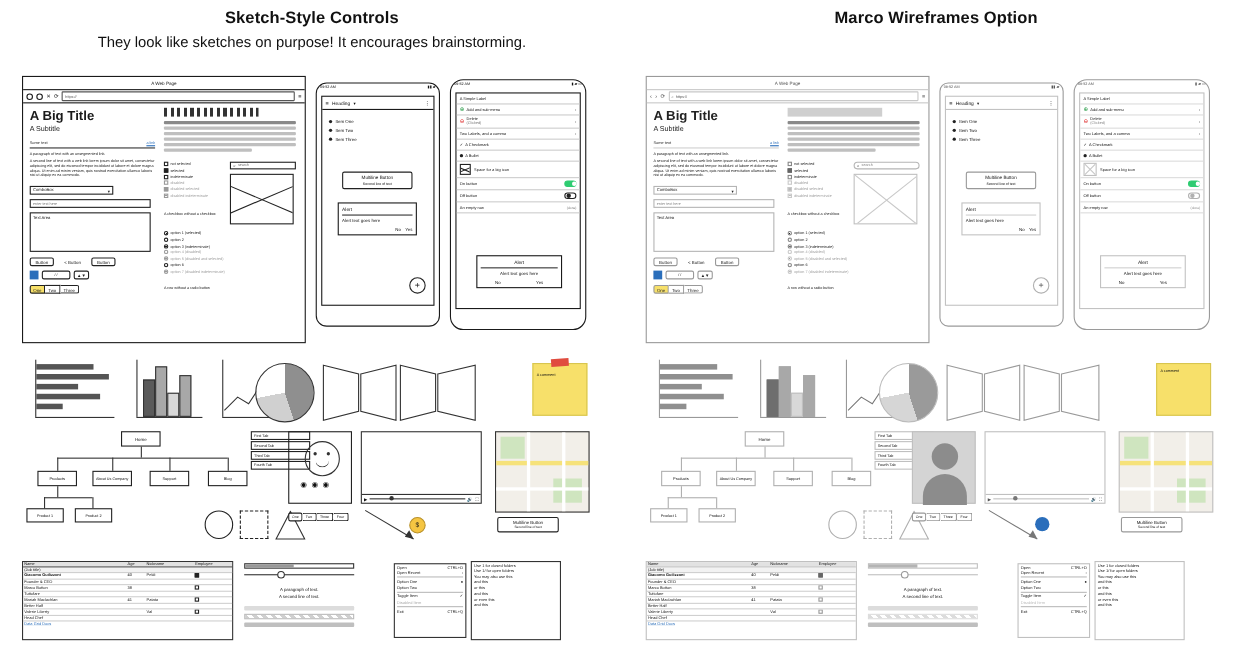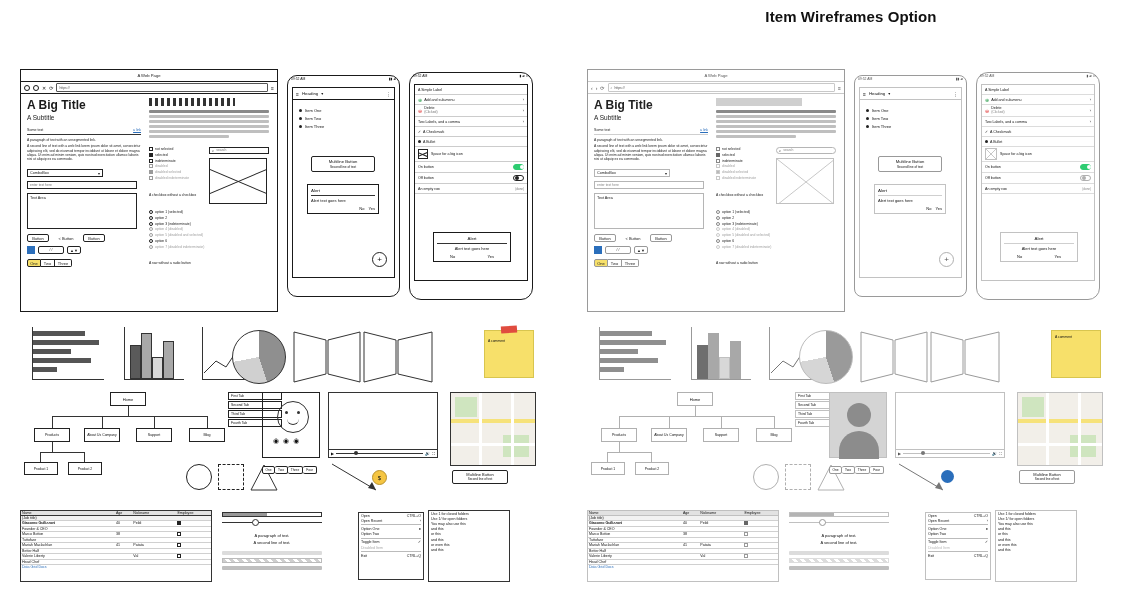--- a/index.html
+++ b/index.html
@@ -133,22 +133,26 @@
   .hr{height:1px;background:#333;}
   .hr.l{background:#cfcfcf;}
 
   .scribble{background:repeating-linear-gradient(90deg,#333 0 2px,transparent 2px 4px);height:2px;}
 </style>
 </head>
 <body>
 
 <div class="page">
 
+  <div class="col-head" id="head-left">
+    <h2>Sketch-Style Controls</h2>
+    <p>They look like sketches on purpose! It encourages brainstorming.</p>
+  </div>
   <div class="col-head" id="head-right">
-    <h2>Item Wireframes Option</h2>
+    <h2>Marco Wireframes Option</h2>
   </div>
 
   <div class="win sketchy" id="win-l" style="left:20px;top:69px;width:258px;height:243px;color:#1a1a1a;">
     <div class="titlebar">
       <span>A Web Page</span>
     </div>
     <div class="toolbar">
       <span class="nav-dot"></span>
       <span class="nav-dot"></span>
       <span style="font-size:5px;">✕</span>

